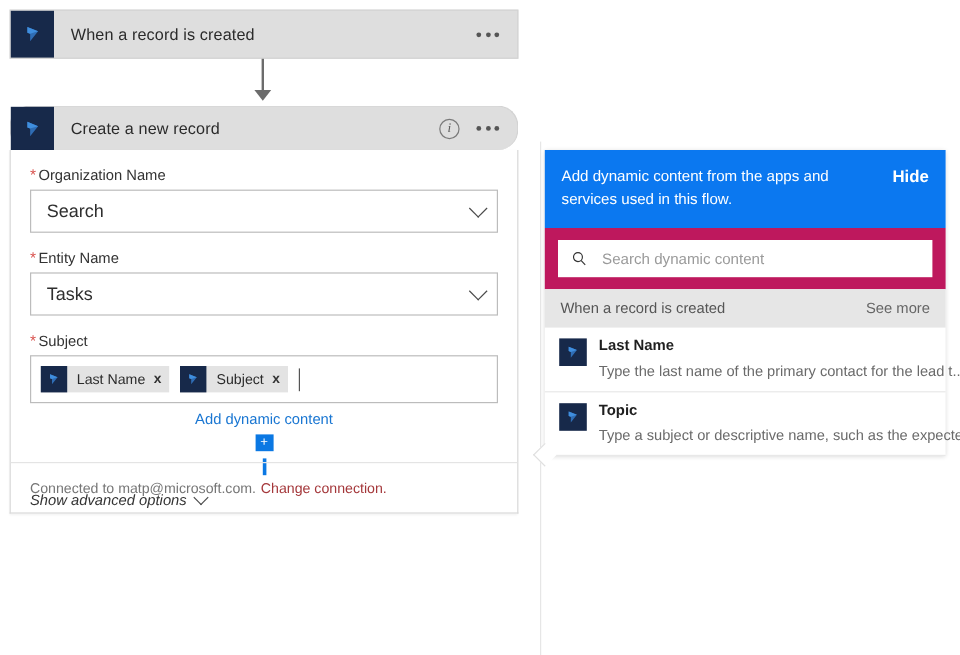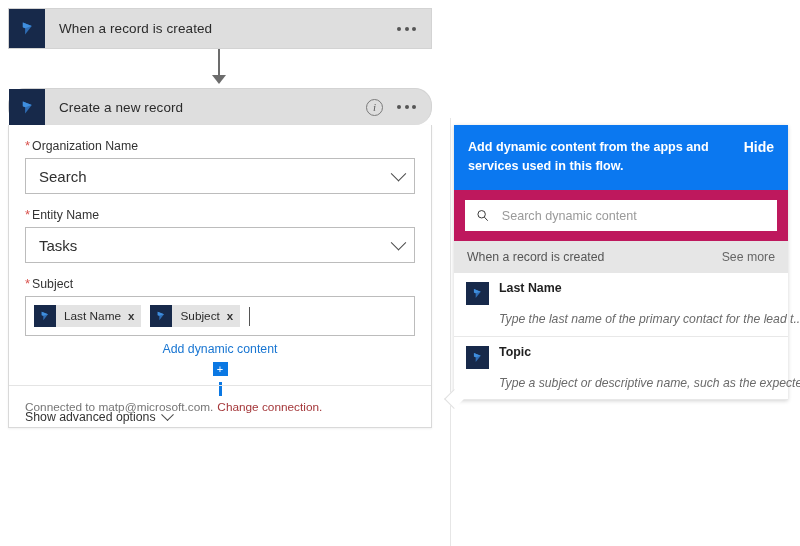--- a/index.html
+++ b/index.html
@@ -97,20 +97,21 @@
   .dyn-link{ font-size:12.3px; color:#1976d2; }
   .dyn-badge{
     width:15px;height:14px;background:#0b78e3;color:#fff;font-size:11px;
     display:flex;align-items:center;justify-content:center;line-height:1;
   }
   .dyn-bar{ width:3px;height:14px;background:#0b78e3; }
 
   .advanced{
     display:flex;align-items:center;gap:7px; font-size:12.3px;color:#333;
     padding:14px 0 0 16px;
+    font-style:italic;
   }
   .chev-sm{ width:9px;height:9px;border-right:1.4px solid #4a4a4a;border-bottom:1.4px solid #4a4a4a;
             transform:rotate(45deg) translate(-2px,-2px); }
 
   .conn-footer{
     position:absolute; left:0; right:0; bottom:0; height:42px;
     border-top:1px solid #e4e4e4;
     display:flex; align-items:center; padding-left:16px;
     font-size:11.8px; color:#767676;
   }
@@ -126,21 +127,21 @@
 
   
   #dyn-panel{
     position:absolute; left:454px; top:125px; width:334px;
     background:#fff; box-shadow:0 1px 4px rgba(0,0,0,.18);
   }
   .dp-header{
     background:#0b78f0; color:#fff; padding:13px 14px 14px 14px;
     display:flex; align-items:flex-start; gap:10px;
   }
-  .dp-header-text{ font-size:12.6px; line-height:1.52; flex:1 1 auto; font-weight:700; }
+  .dp-header-text{ font-size:12.6px; line-height:1.52; flex:1 1 auto; font-weight:400; }
   .dp-hide{ font-size:14px; color:#fff; font-weight:600; white-space:nowrap; padding-top:1px;}
   .dp-search-wrap{ background:#be185d; padding:10px 11px; }
   .dp-search{
     background:#fff; height:31px; display:flex; align-items:center; gap:10px; padding:0 11px;
   }
   .dp-search input{
     border:0; outline:0; font-size:12.6px; color:#555;
     font-family:"Liberation Sans",sans-serif; width:100%; background:transparent;
   }
   .dp-search input::placeholder{ color:#9a9a9a; }
@@ -149,21 +150,21 @@
     padding:9px 13px; font-size:12.3px; color:#555;
   }
   .dp-seemore{ color:#666; }
   .dp-item{
     display:flex; gap:10px; padding:7px 12px 8px 12px; align-items:flex-start;
     border-bottom:1px solid #e8e8e8;
   }
   .dp-item:last-child{ border-bottom:none; }
   .dp-item-ico{ width:23px;height:23px;background:#17294a;flex:0 0 23px;display:flex;align-items:center;justify-content:center;margin-top:2px;}
   .dp-item-name{ font-size:12.4px; color:#1f1f1f; font-weight:700; line-height:1.3; }
-  .dp-item-desc{ font-size:12.2px; color:#6a6a6a; line-height:1.35; margin-top:15px; white-space:nowrap; overflow:hidden;font-style:italic;}
+  .dp-item-desc{ font-size:12.2px; color:#6a6a6a; line-height:1.35; margin-top:5px; white-space:nowrap; overflow:hidden;}
   .dp-tail{
     position:absolute; left:-7px; bottom:-6px; width:14px; height:14px;
     border-left:1px solid #e0e0e0; border-bottom:1px solid #e0e0e0;
     background:#fff; transform:rotate(45deg);
   }
 </style>
 </head>
 <body>
 
 <div id="canvas">

